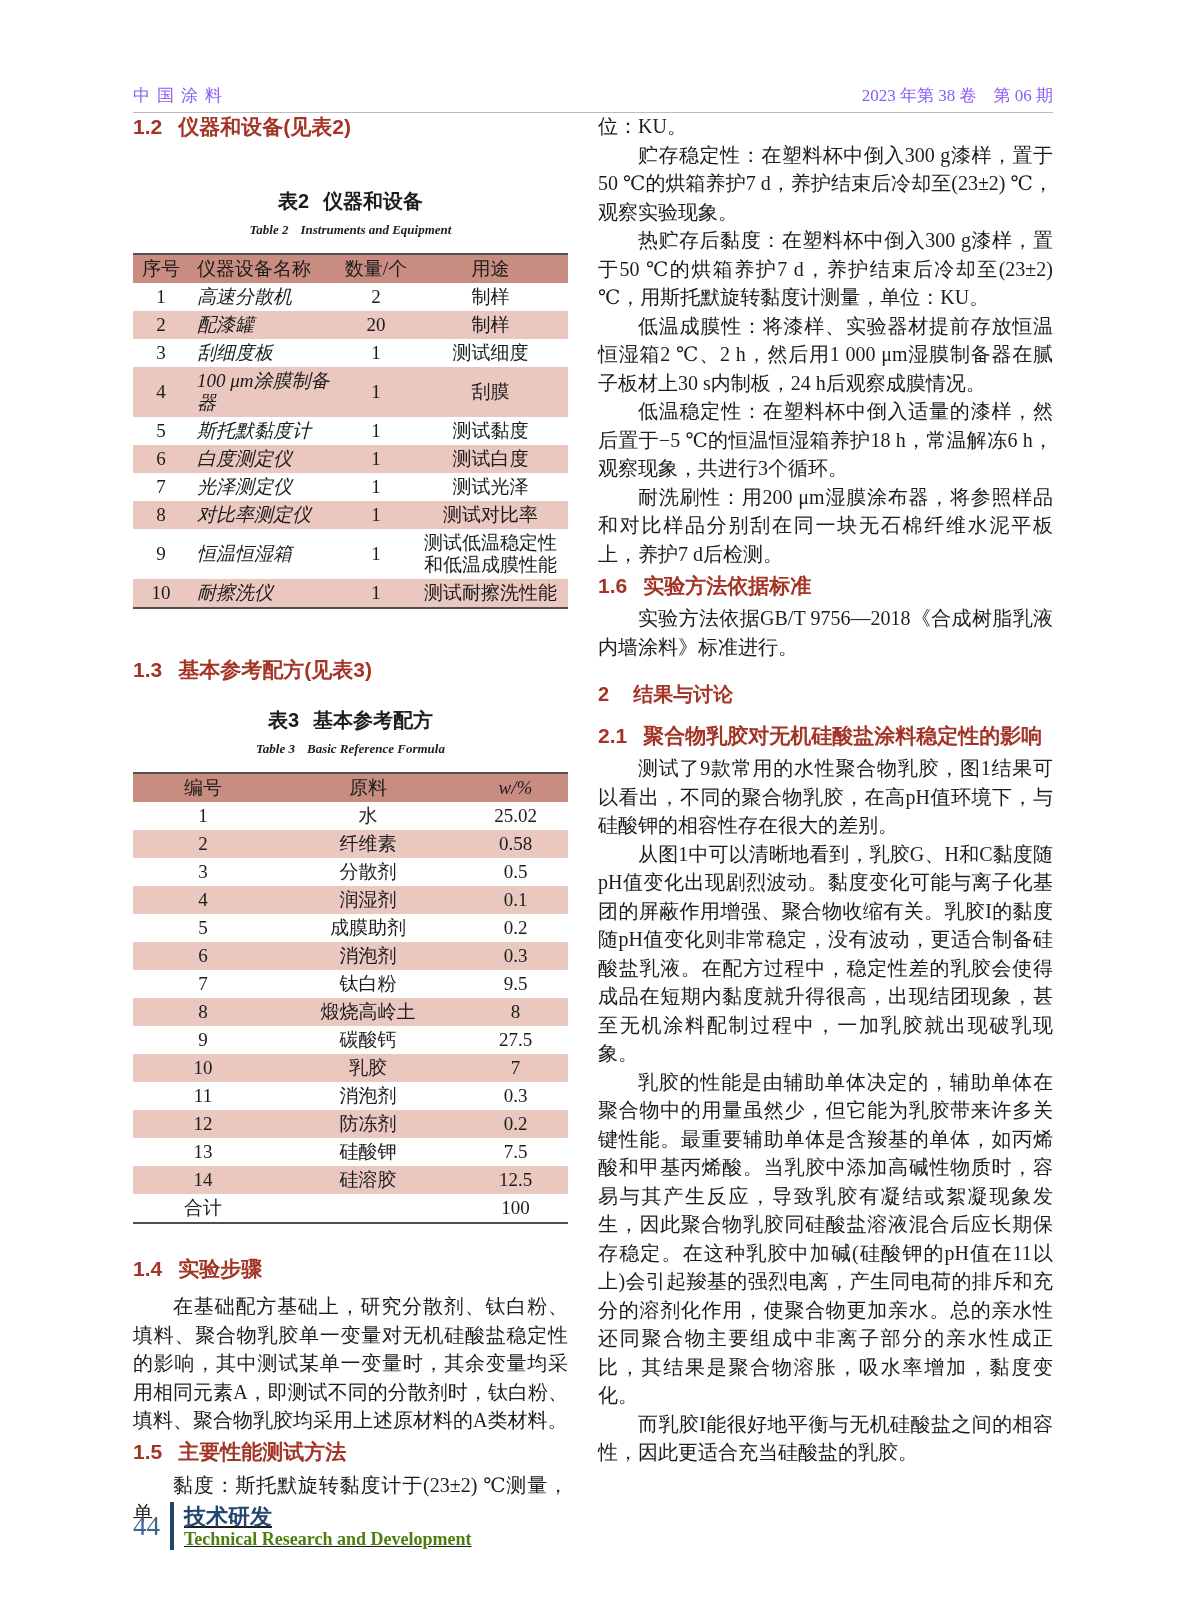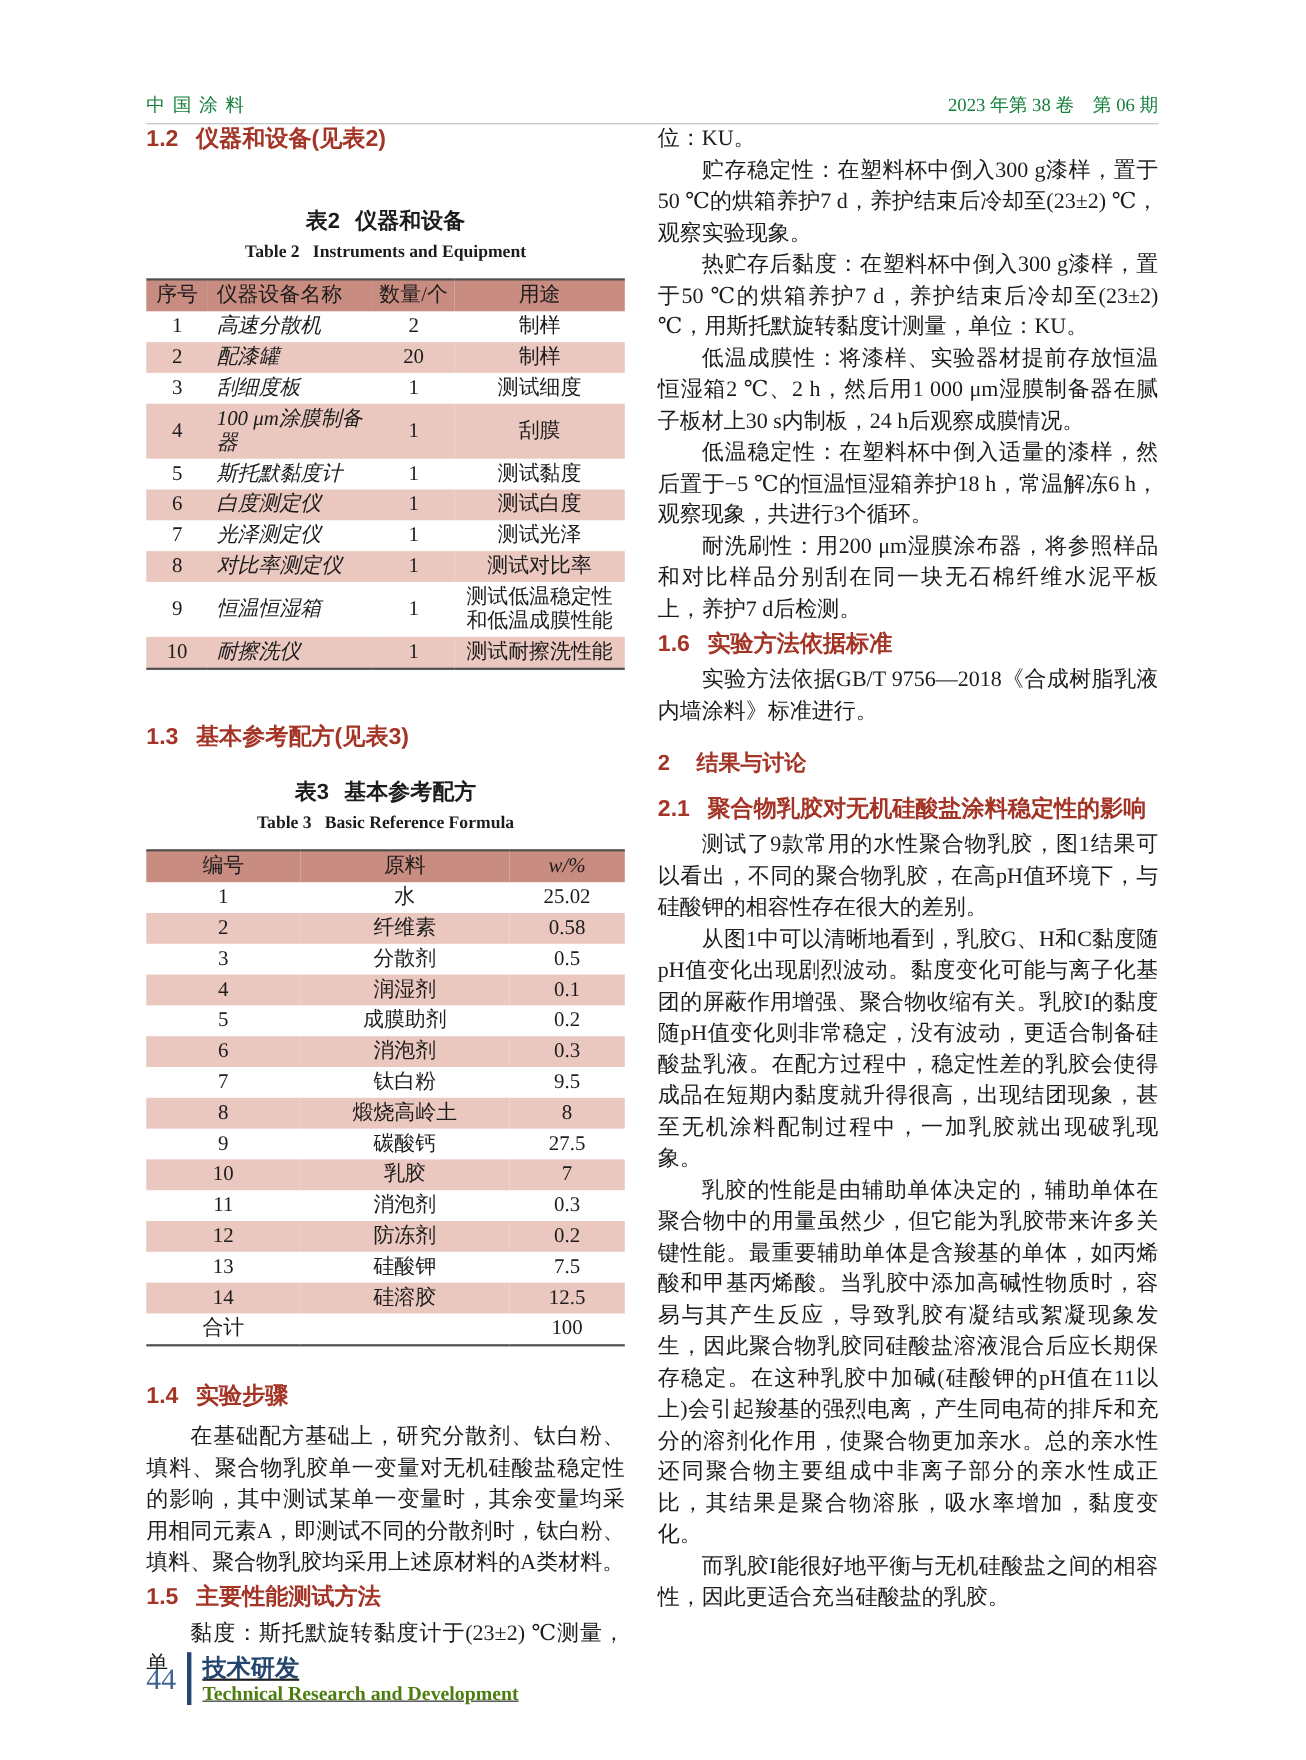--- a/index.html
+++ b/index.html
@@ -5,21 +5,21 @@
   html,body{margin:0;padding:0;background:#e8e8e8;}
   .page{
     position:relative;width:1187px;height:1600px;margin:0 auto;background:#ffffff;
     font-family:"Liberation Serif","DejaVu Serif",serif;color:#1c1c1c;overflow:hidden;
   }
   
   .runhead{
     position:absolute;top:84px;left:133px;width:920px;
     display:flex;justify-content:space-between;align-items:flex-end;
     border-bottom:1.5px solid #b7bcbf;padding-bottom:5px;
-    color:#15803d;font-size:17px;
+    color:#8b5cf6;font-size:17px;
   }
   .runhead .jtitle{letter-spacing:7px;}
   
   .columns{position:absolute;top:112px;left:133px;width:920px;display:flex;gap:30px;}
   .col{width:445px;}
   .col-left{width:435px;}
   .col-right{flex:1;}
   
   .sec{
     font-family:"Liberation Sans","DejaVu Sans",sans-serif;
@@ -41,21 +41,21 @@
   }
   .para.noindent{text-indent:0;}
   
   .cap-cn{
     text-align:center;font-family:"Liberation Sans","DejaVu Sans",sans-serif;
     font-weight:bold;font-size:20px;line-height:26px;margin-bottom:3px;
   }
   .cap-cn .capnum{margin-right:14px;}
   .cap-en{
     text-align:center;font-family:"Liberation Serif","DejaVu Serif",serif;
-    font-weight:bold;font-size:16px;line-height:26px;margin-bottom:10px;
+    font-weight:bold;font-size:13px;line-height:26px;margin-bottom:10px;font-style:italic;
   }
   .cap-en .capnum{margin-right:12px;}
   
   table.tbl{
     width:100%;border-collapse:collapse;font-size:19px;
     border-top:2px solid #4f4f4f;border-bottom:2px solid #4f4f4f;
     margin-bottom:0;
   }
   table.tbl th{
     background:#c98c80;font-weight:normal;margin-top:36px;

